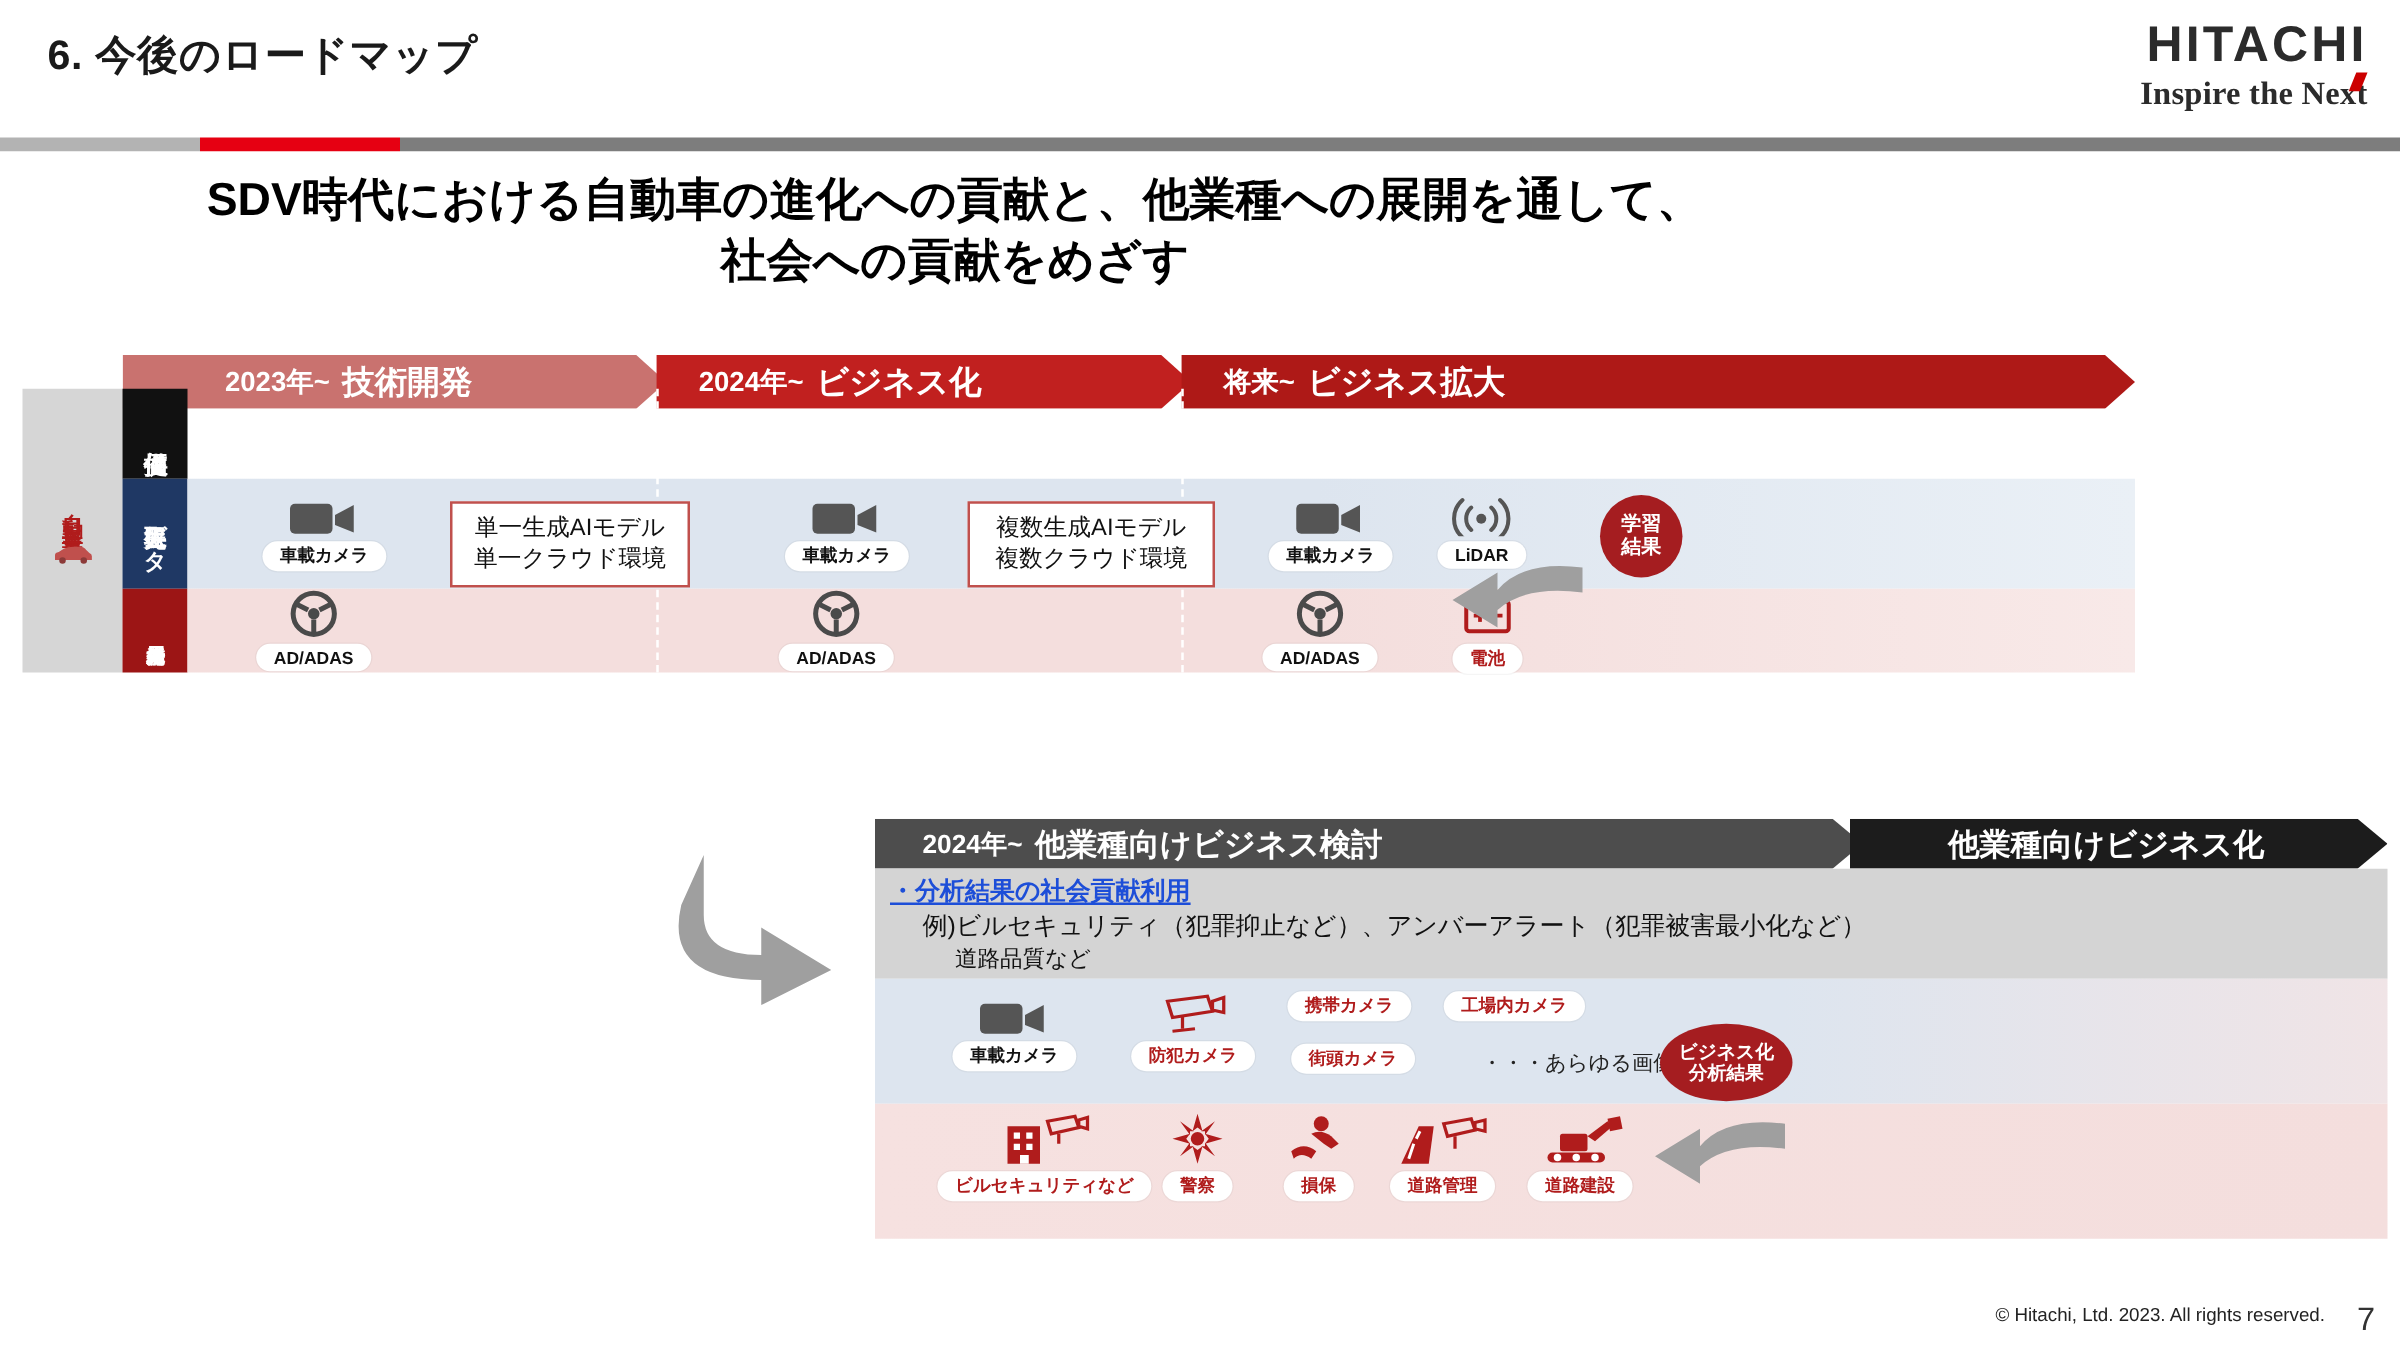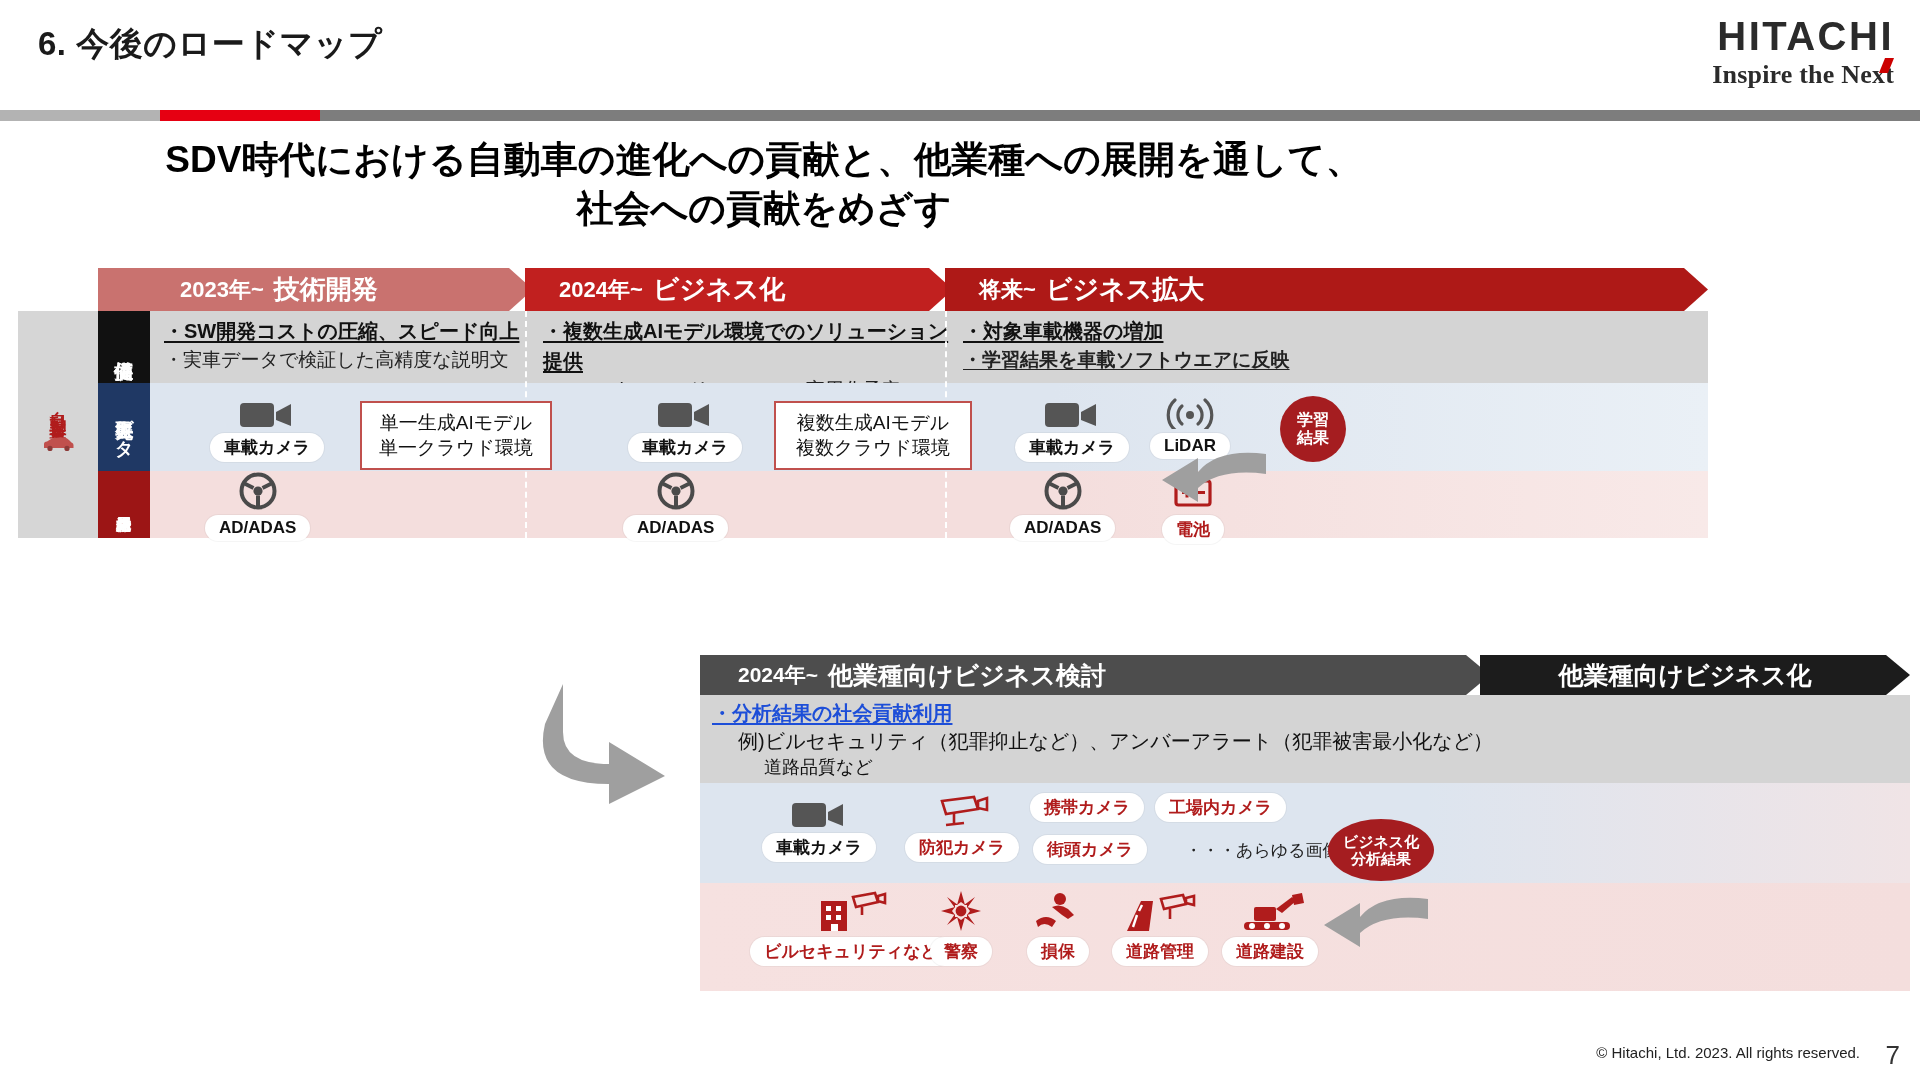--- a/index.html
+++ b/index.html
@@ -42,21 +42,21 @@
     position:absolute;left:0;top:136px;width:1528px;text-align:center;
     font-size:37px;font-weight:700;color:#000000;line-height:1.32;
   }
 
   
   #top-block{position:absolute;left:18px;top:268px;width:1690px;height:270px;}
 
   
   .banner-row{position:absolute;left:0;top:0;width:1690px;height:43px;}
   .chev{
-    position:absolute;top:0;height:43px;color:#fff;
+    position:absolute;top:16px;height:43px;color:#fff;
     display:flex;align-items:center;box-sizing:border-box;
   }
   .chev .yr{font-size:22px;font-weight:700;margin-right:10px;}
   .chev .nm{font-size:26px;font-weight:700;}
   .chev.c1{left:80px;width:435px;background:#c9726f;
     clip-path:polygon(0 0,calc(100% - 24px) 0,100% 50%,calc(100% - 24px) 100%,0 100%);
     padding-left:82px;}
   .chev.c2{left:507px;width:428px;background:#c1201f;
     clip-path:polygon(0 0,calc(100% - 24px) 0,100% 50%,calc(100% - 24px) 100%,0 100%);
     padding-left:34px;}
@@ -111,21 +111,21 @@
   .valcell .l2{font-size:19px;color:#222;line-height:1.5;}
   .valcell.v1{left:0;width:375px;}
   .valcell.v2{left:379px;width:420px;}
   .valcell.v3{left:799px;width:700px;}
   .valcell.v3 .l2{font-weight:700;text-decoration:underline;text-underline-offset:3px;}
 
   
   .chipgrp{position:absolute;display:flex;flex-direction:column;align-items:center;}
   .chip{
     background:#fff;border-radius:16px;padding:3px 14px;
-    font-size:17px;font-weight:700;color:#111;white-space:nowrap;
+    font-size:14px;font-weight:700;color:#111;white-space:nowrap;
     box-shadow:0 0 0 1px rgba(0,0,0,.04);
   }
   .chip.red{color:#b01c1c;}
   .ico{height:38px;display:flex;align-items:flex-end;justify-content:center;margin-bottom:4px;}
 
   
   .notebox{
     position:absolute;background:#fff;border:2px solid #c0504d;
     font-size:19px;color:#111;text-align:center;line-height:1.3;
     padding:8px 16px;box-sizing:border-box;
@@ -233,34 +233,20 @@
       <span>取得先</span>
     </div>
   </div>
   <div class="rowlab r3">
     <div class="two">
       <span>分析結果</span>
       <span>活用先</span>
     </div>
   </div>
 
-  <div class="contentrow value">
-    <div class="valcell v1">
-      <div class="l1">・SW開発コストの圧縮、スピード向上</div>
-      <div class="l2">・実車データで検証した高精度な説明文</div>
-    </div>
-    <div class="valcell v2">
-      <div class="l1">・複数生成AIモデル環境でのソリューション提供</div>
-      <div class="l2">2024/09までにソリューション実用化予定</div>
-    </div>
-    <div class="valcell v3">
-      <div class="l1">・対象車載機器の増加</div>
-      <div class="l2">・学習結果を車載ソフトウエアに反映</div>
-    </div>
-  </div>
 
   <div class="contentrow data">
 
     <div class="chipgrp" style="left:60px;top:8px;">
       <div class="ico">
         <svg width="56" height="30" viewBox="0 0 56 30">
             <rect x="1" y="4" width="34" height="24" rx="4" fill="#555"></rect>
             <path d="M37 13 L52 5 L52 27 L37 21 Z" fill="#555"></path>
           </svg>
       </div>

